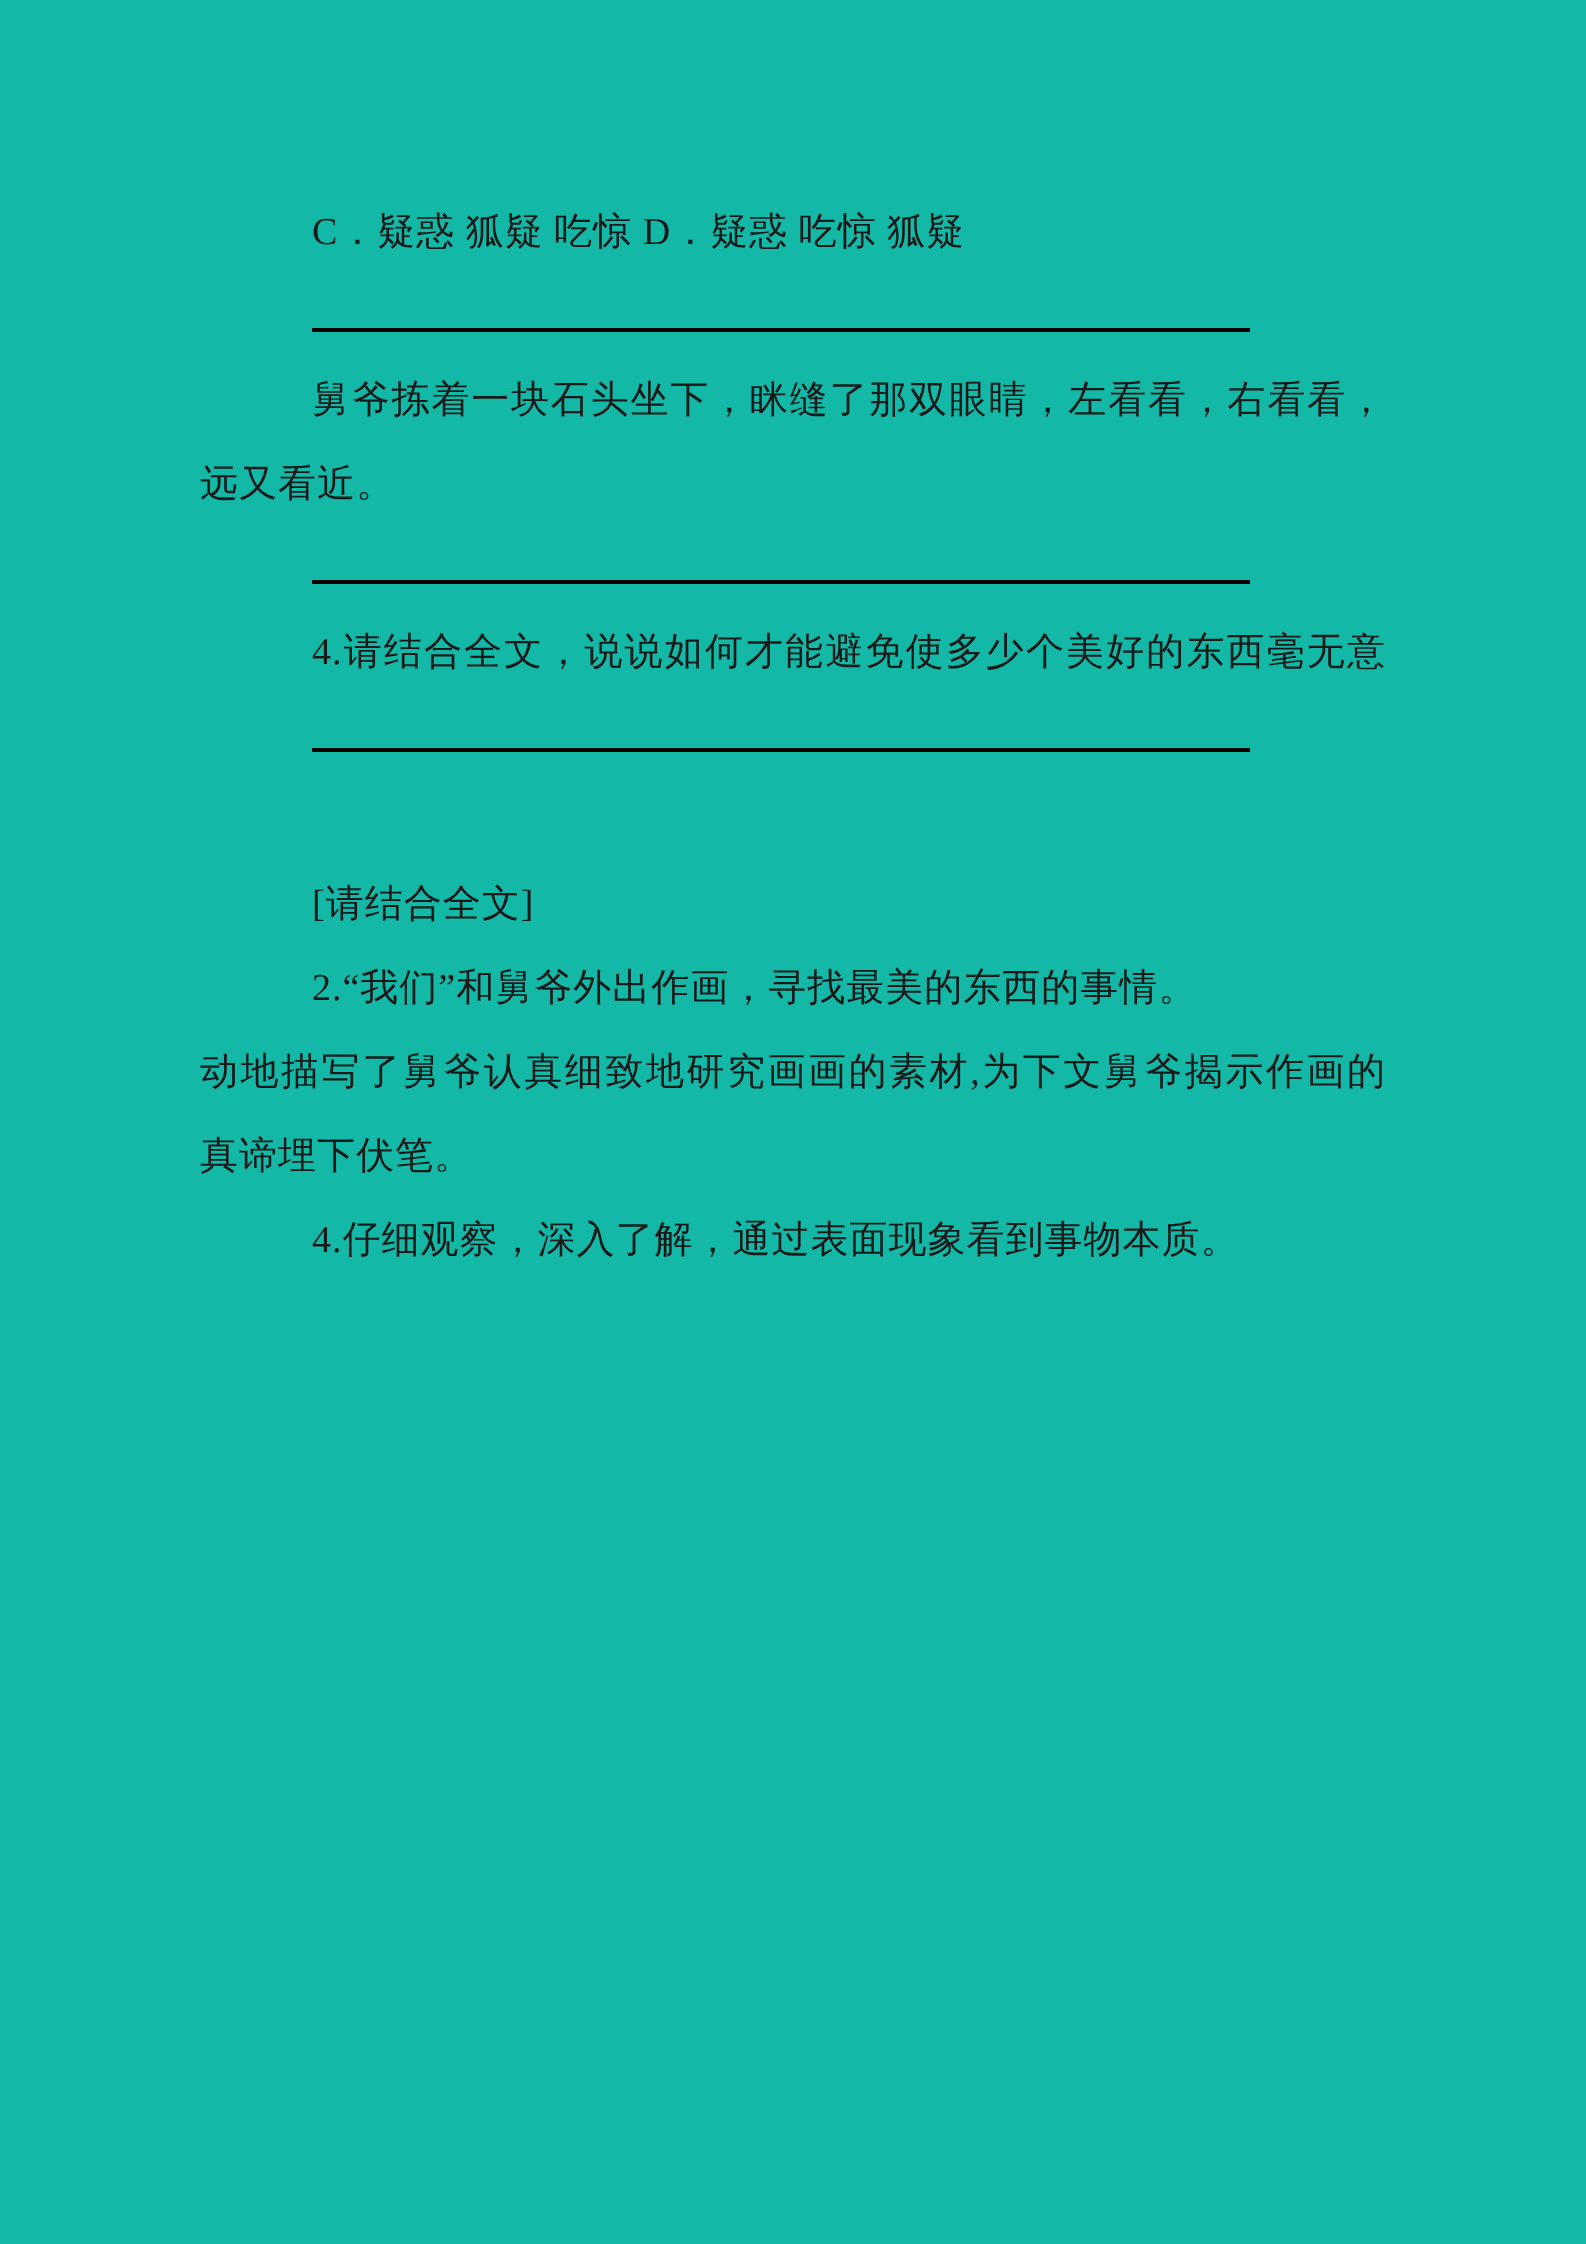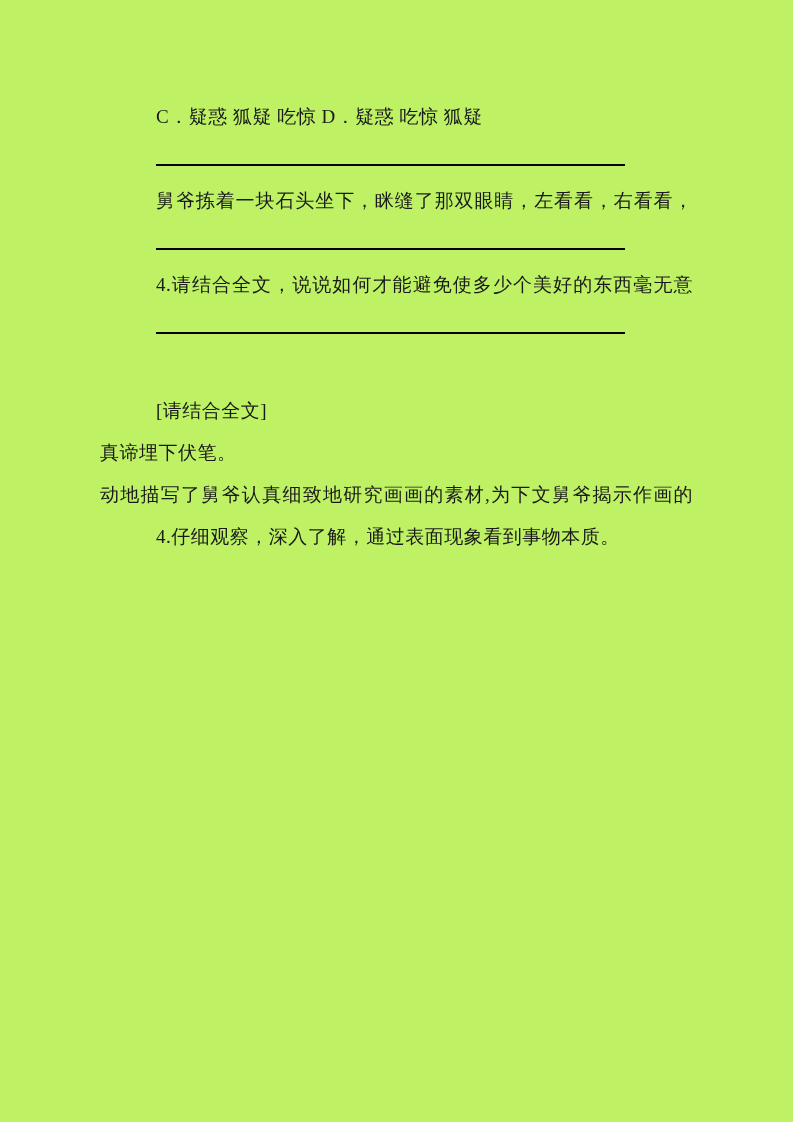--- a/index.html
+++ b/index.html
@@ -4,21 +4,21 @@
 <style>
   html, body {
     margin: 0;
     padding: 0;
     background: #ffffff;
   }
   .page {
     position: relative;
     width: 793px;
     height: 1122px;
-    background: #bef264;
+    background: #14b8a6;
     overflow: hidden;
   }
   .content {
     padding: 96px 100px 0 100px;
     font-family: "Liberation Serif", "DejaVu Serif", serif;
     font-size: 19px;
     color: #1a1a1a;
     letter-spacing: 0.5px;
   }
   .line {
@@ -44,26 +44,28 @@
 </head>
 <body>
 
 <div class="page">
   <div class="content" id="doc-lines">
       <div class="line indent">C．疑惑 狐疑 吃惊 D．疑惑 吃惊 狐疑</div>
       <div class="line">
         <div class="rule"></div>
       </div>
       <div class="line indent fill">舅爷拣着一块石头坐下，眯缝了那双眼睛，左看看，右看看，看</div>
+      <div class="line">远又看近。</div>
       <div class="line">
         <div class="rule"></div>
       </div>
       <div class="line indent fill">4.请结合全文，说说如何才能避免使多少个美好的东西毫无意义</div>
       <div class="line">
         <div class="rule"></div>
       </div>
       <div class="line"></div>
       <div class="line indent">[请结合全文]</div>
+      <div class="line indent">2.“我们”和舅爷外出作画，寻找最美的东西的事情。</div>
+      <div class="line fill">动地描写了舅爷认真细致地研究画画的素材,为下文舅爷揭示作画的</div>
       <div class="line">真谛埋下伏笔。</div>
-      <div class="line fill">动地描写了舅爷认真细致地研究画画的素材,为下文舅爷揭示作画的</div>
       <div class="line indent">4.仔细观察，深入了解，通过表面现象看到事物本质。</div>
     </div>
 </div>
 
 </body></html>

